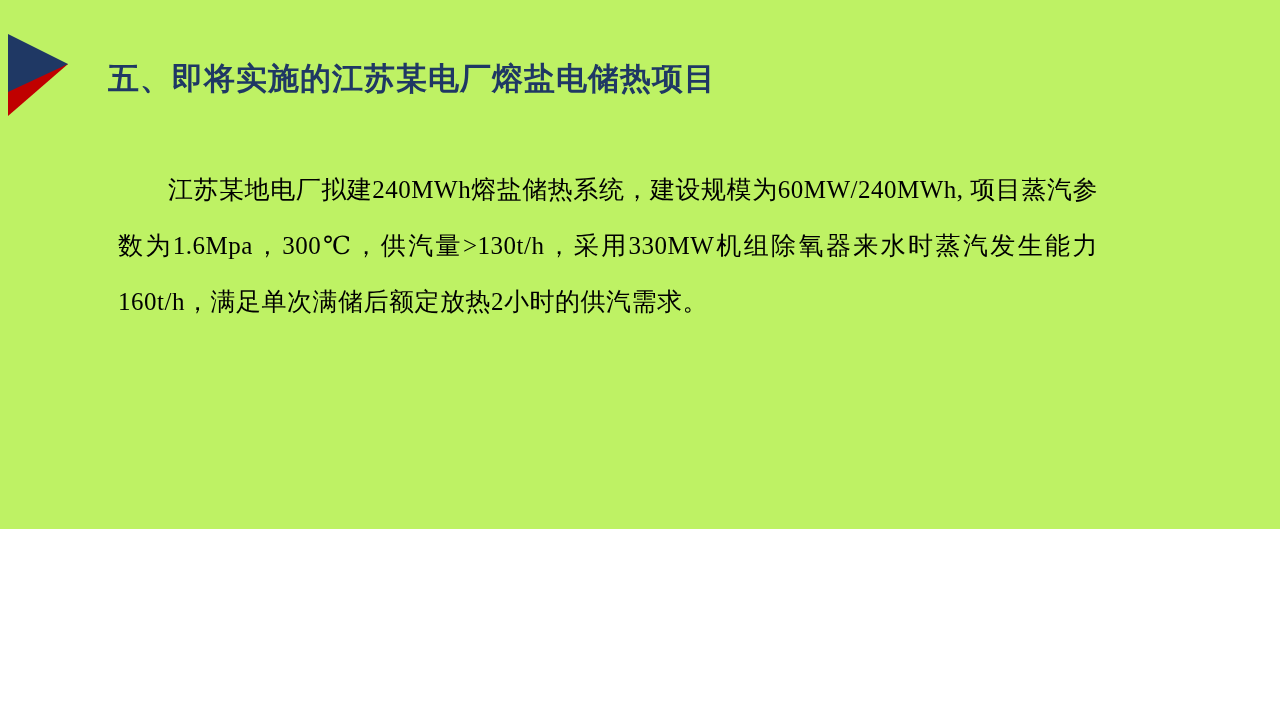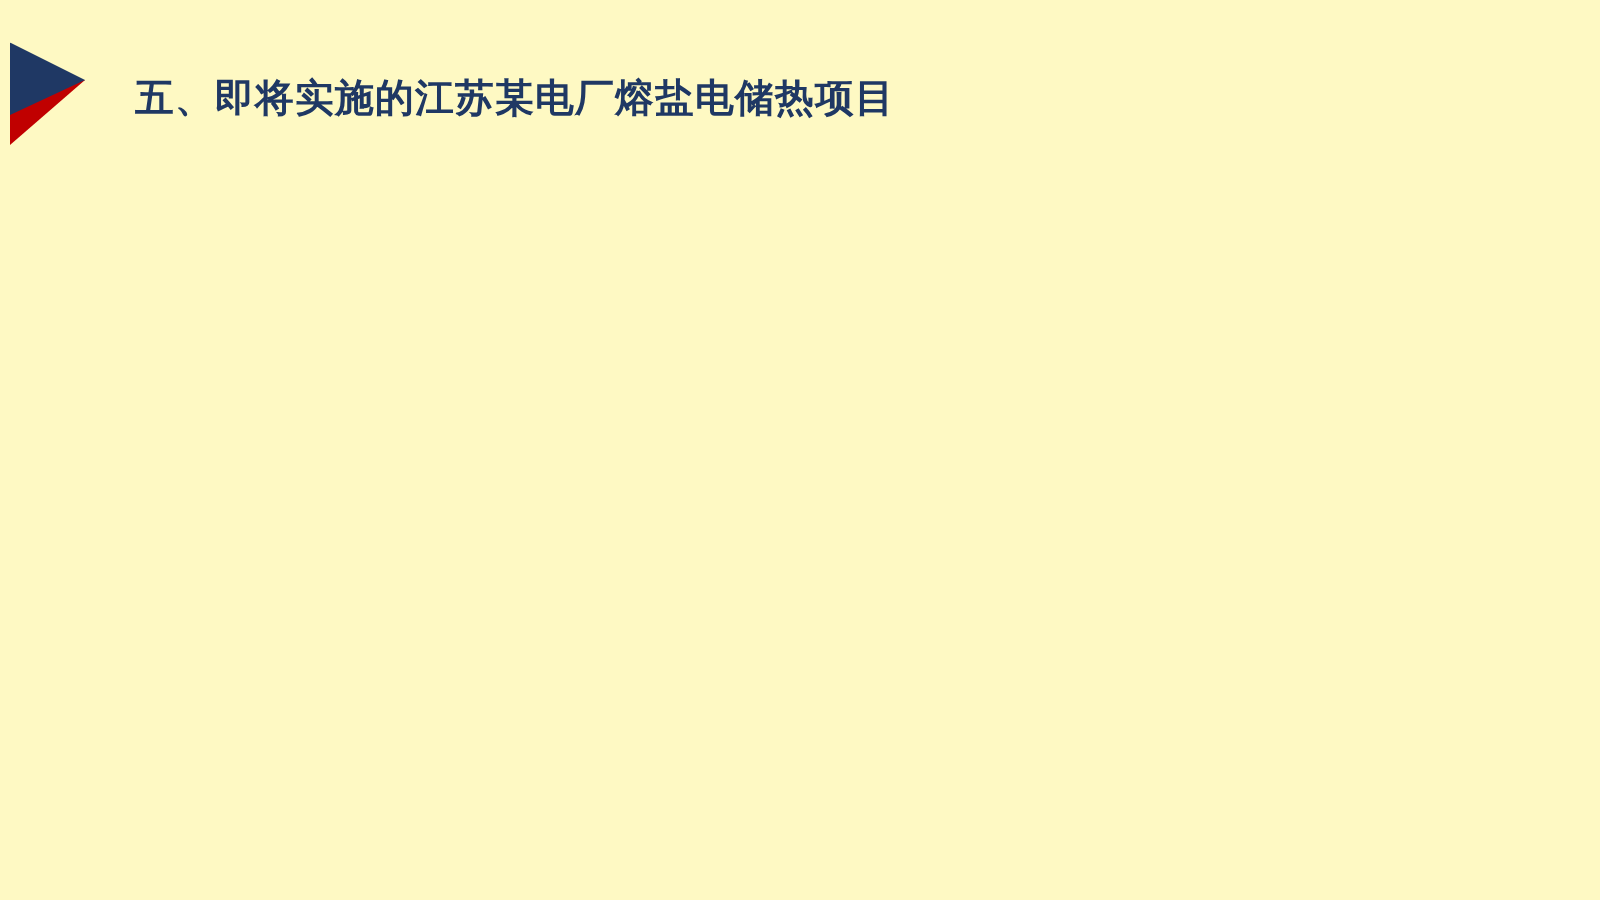--- a/index.html
+++ b/index.html
@@ -9,22 +9,22 @@
   body {
     width: 1280px;
     height: 720px;
     background: #ffffff;
     font-family: "Liberation Serif", "DejaVu Serif", serif;
     overflow: hidden;
   }
   .slide {
     position: relative;
     width: 1280px;
-    height: 720px;
-    background: #fef9c3;
+    height: 529px;
+    background: #bef264;
   }
 
   
   .title-mark {
     position: absolute;
     left: 8px;
     top: 34px;
     width: 72px;
     height: 82px;
   }
@@ -69,14 +69,15 @@
   <div class="title-mark">
     <svg width="72" height="82" viewBox="0 0 72 82" xmlns="http://www.w3.org/2000/svg">
       <polygon points="0,0 60,30 0,58" fill="#1F3864"></polygon>
       <polygon points="0,30 60,30 0,82" fill="#C00000"></polygon>
       <polygon points="0,30 60,30 0,58" fill="#1F3864"></polygon>
     </svg>
   </div>
 
   <div class="slide-title">五、即将实施的江苏某电厂熔盐电储热项目</div>
 
+  <div class="body-text">江苏某地电厂拟建240MWh熔盐储热系统，建设规模为60MW/240MWh, 项目蒸汽参数为1.6Mpa，300℃，供汽量&gt;130t/h，采用330MW机组除氧器来水时蒸汽发生能力160t/h，满足单次满储后额定放热2小时的供汽需求。</div>
 
 </div>
 
 </body></html>

